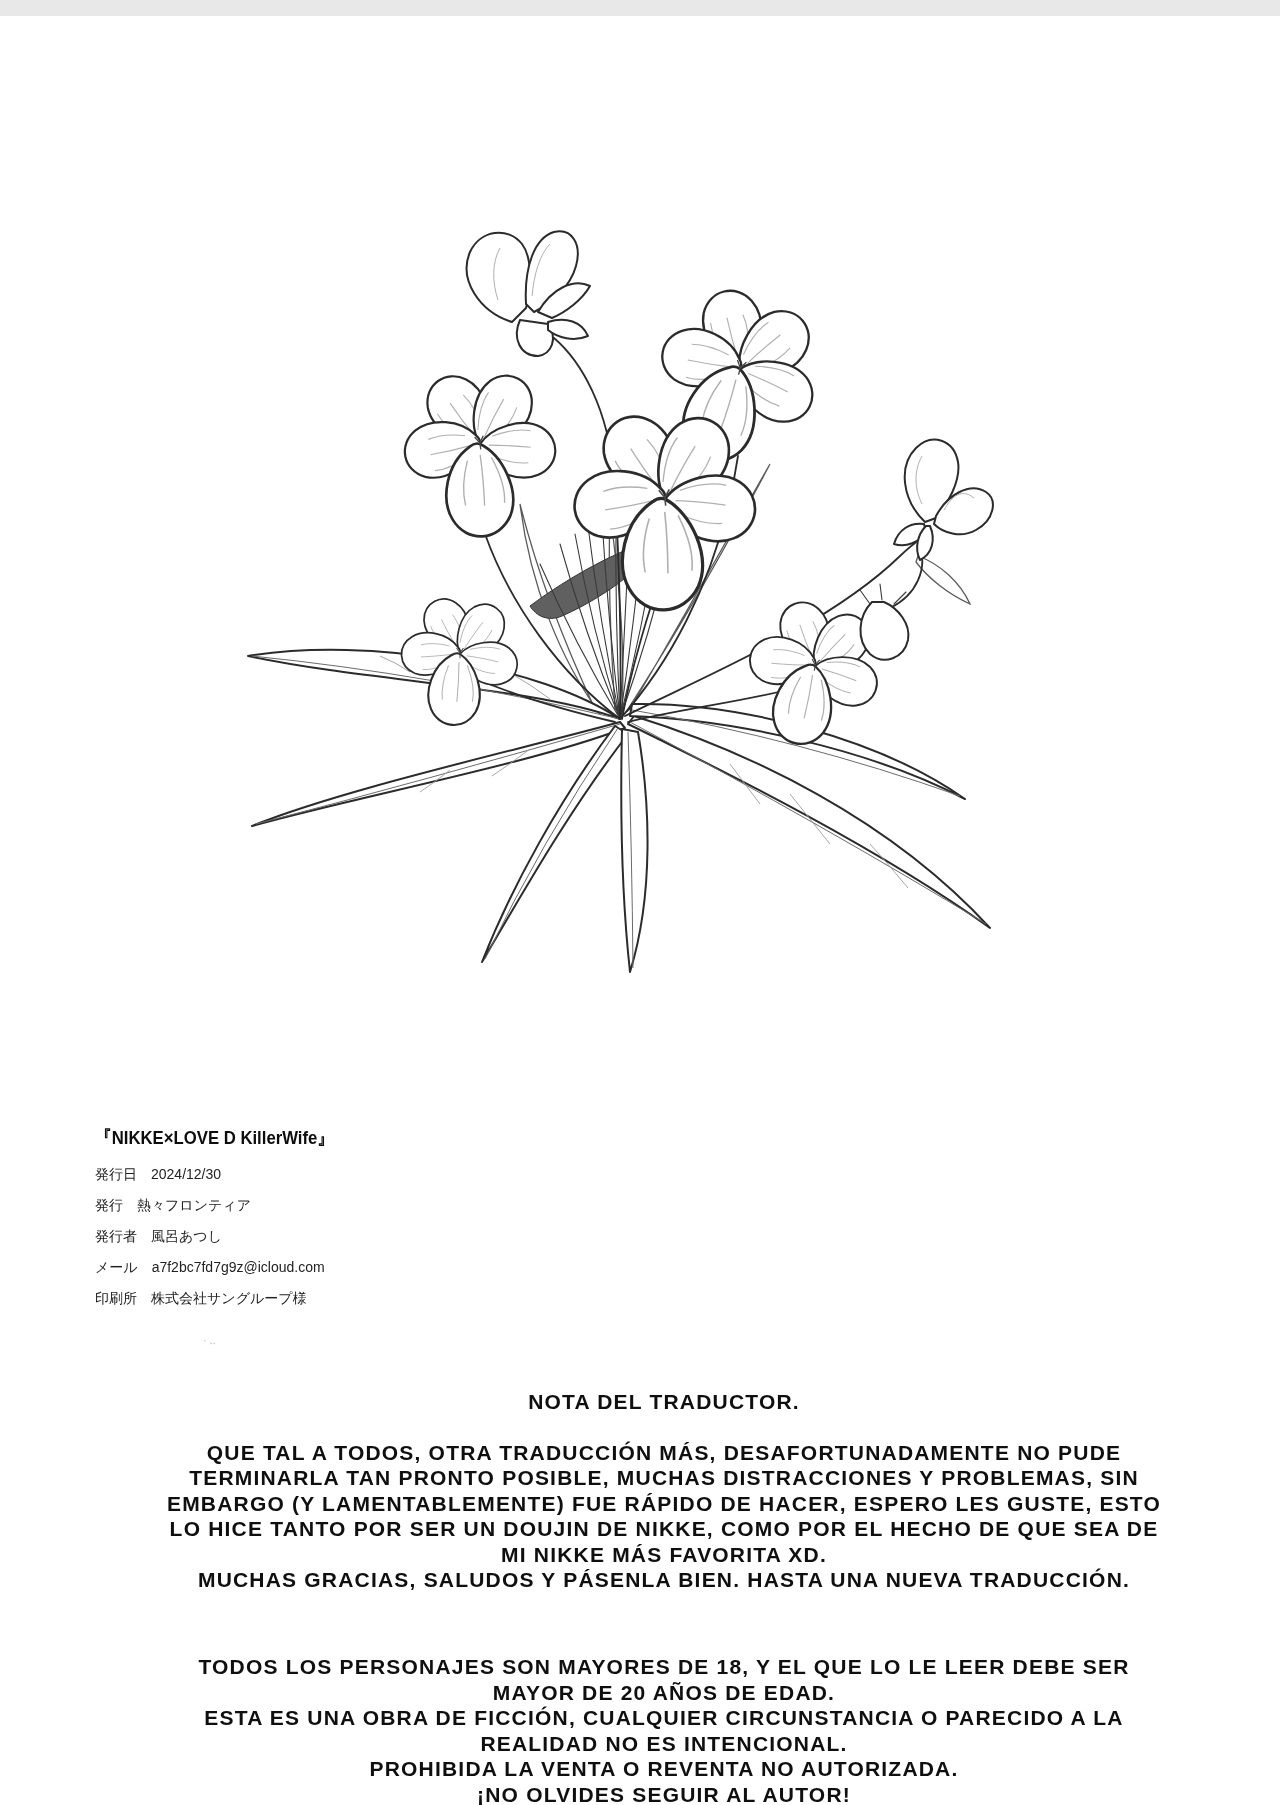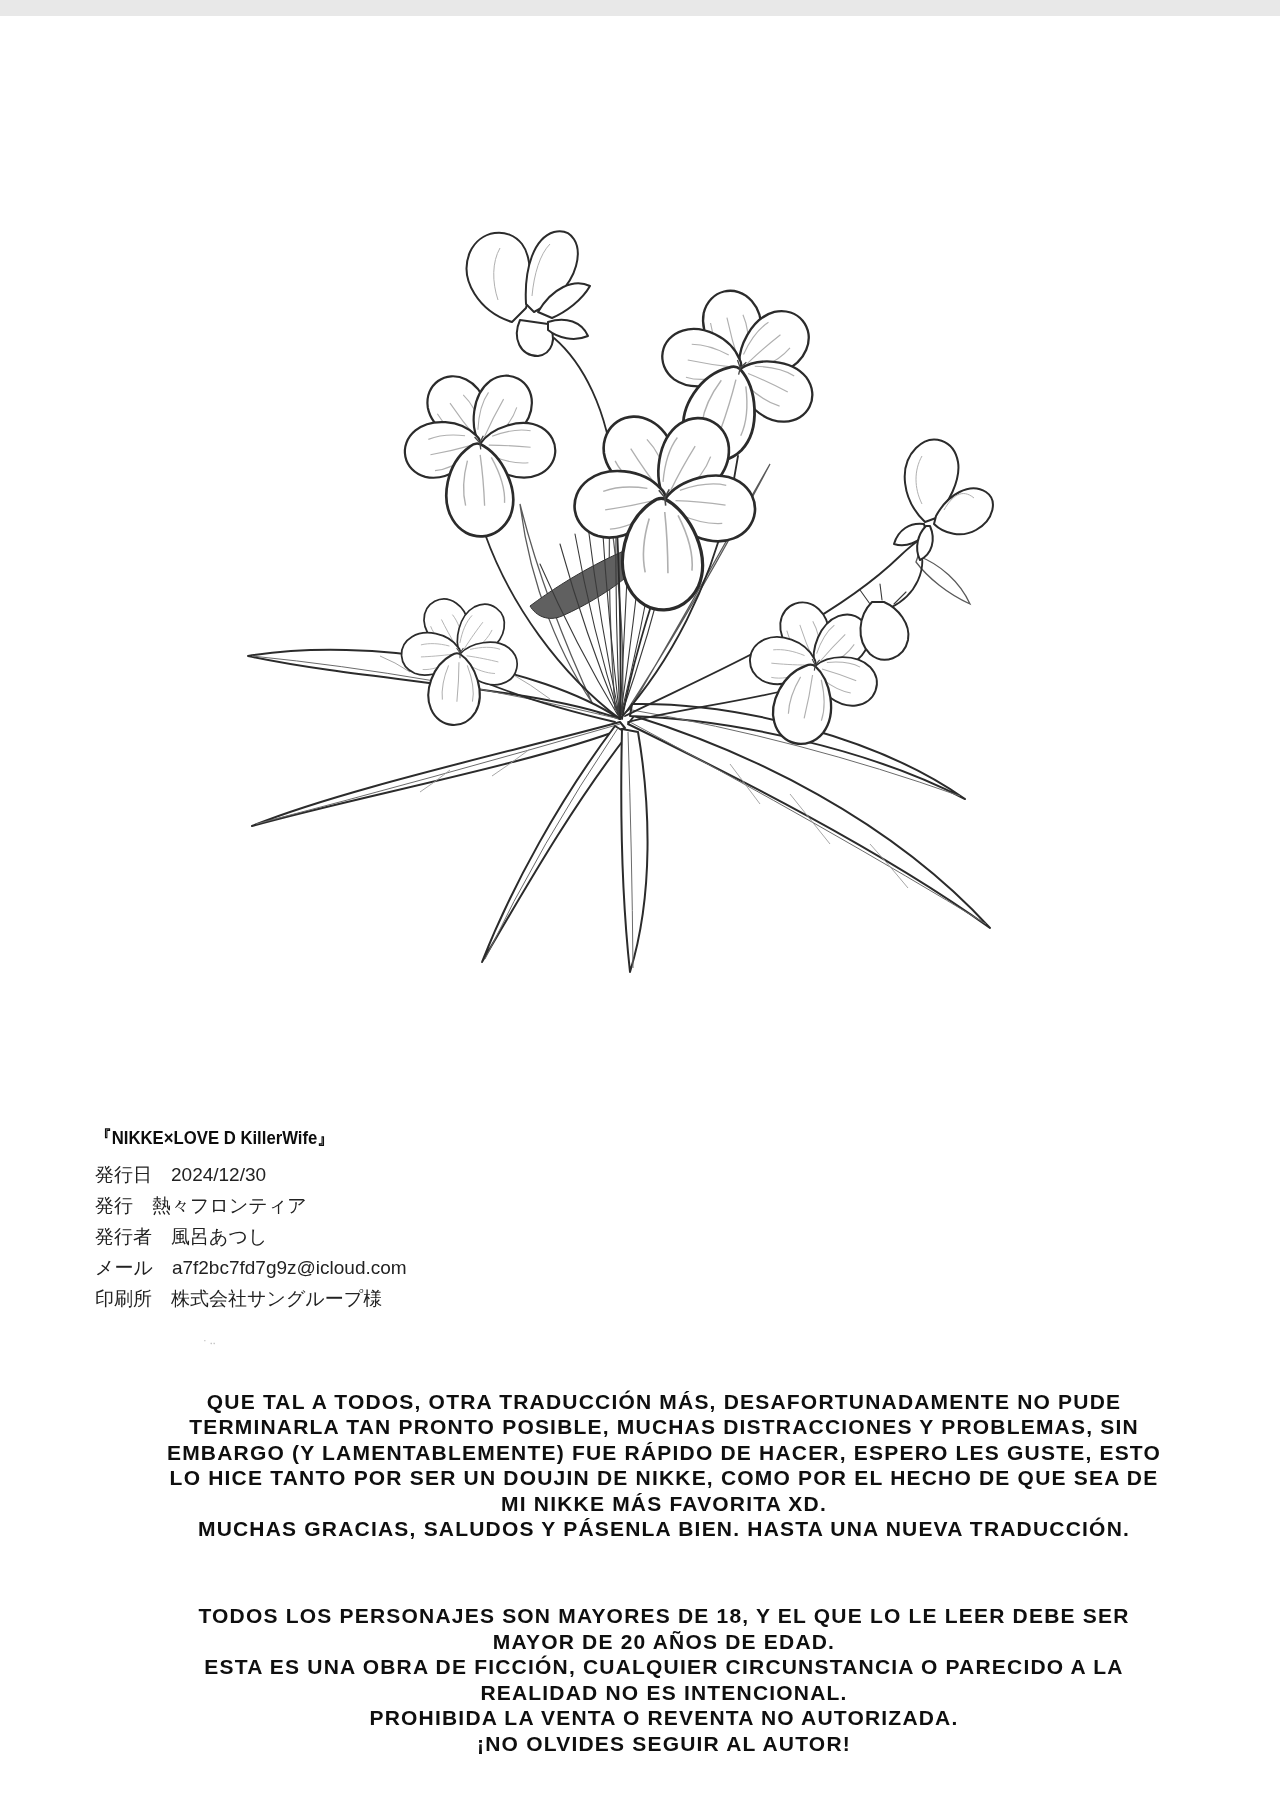--- a/index.html
+++ b/index.html
@@ -20,21 +20,21 @@
   .st { fill:none; stroke:#2b2b2b; stroke-width:1.8; stroke-linecap:round; }
   .sf { fill:none; stroke:#3a3a3a; stroke-width:1.1; stroke-linecap:round; }
   .dk { fill:#606060; stroke:#333; stroke-width:1; }
   
   .colophon { position:absolute; left:95px; top:1110px; }
   .colophon-title {
     font-size:19px; font-weight:bold; color:#0d0d0d; line-height:24px;
     transform:scaleX(.88); transform-origin:left center; margin-bottom:9px;
     white-space:nowrap;
   }
-  .colophon-lines { font-size:19px; line-height:31px; color:#222; white-space:pre-line; }
+  .colophon-lines { font-size:14px; line-height:31px; color:#222; white-space:pre-line; }
   
   .smudge { position:absolute; left:203px; top:1316px; font-size:11px; color:#bdbdbd; filter:blur(.4px); letter-spacing:3px; }
   
   .note {
     position:absolute; left:48px; top:1347px; width:1232px; text-align:center;
     font-weight:bold; font-size:21px; line-height:25.5px; letter-spacing:1.2px;
     color:#0f0f0f; white-space:pre-line;
   }
   .note .para2 { margin-top:36px; }
 </style>
@@ -136,20 +136,21 @@
     <div class="colophon-lines">発行日　2024/12/30
 発行　熱々フロンティア
 発行者　風呂あつし
 メール　a7f2bc7fd7g9z@icloud.com
 印刷所　株式会社サングループ様</div>
   </div>
 
   <div class="smudge">·‥</div>
 
   <div class="note">
+    <div>NOTA DEL TRADUCTOR.</div>
     <div class="para1">QUE TAL A TODOS, OTRA TRADUCCIÓN MÁS, DESAFORTUNADAMENTE NO PUDE
 TERMINARLA TAN PRONTO POSIBLE, MUCHAS DISTRACCIONES Y PROBLEMAS, SIN
 EMBARGO (Y LAMENTABLEMENTE) FUE RÁPIDO DE HACER, ESPERO LES GUSTE, ESTO
 LO HICE TANTO POR SER UN DOUJIN DE NIKKE, COMO POR EL HECHO DE QUE SEA DE
 MI NIKKE MÁS FAVORITA XD.
 MUCHAS GRACIAS, SALUDOS Y PÁSENLA BIEN. HASTA UNA NUEVA TRADUCCIÓN.</div>
     <div class="para2">TODOS LOS PERSONAJES SON MAYORES DE 18, Y EL QUE LO LE LEER DEBE SER
 MAYOR DE 20 AÑOS DE EDAD.
 ESTA ES UNA OBRA DE FICCIÓN, CUALQUIER CIRCUNSTANCIA O PARECIDO A LA
 REALIDAD NO ES INTENCIONAL.

